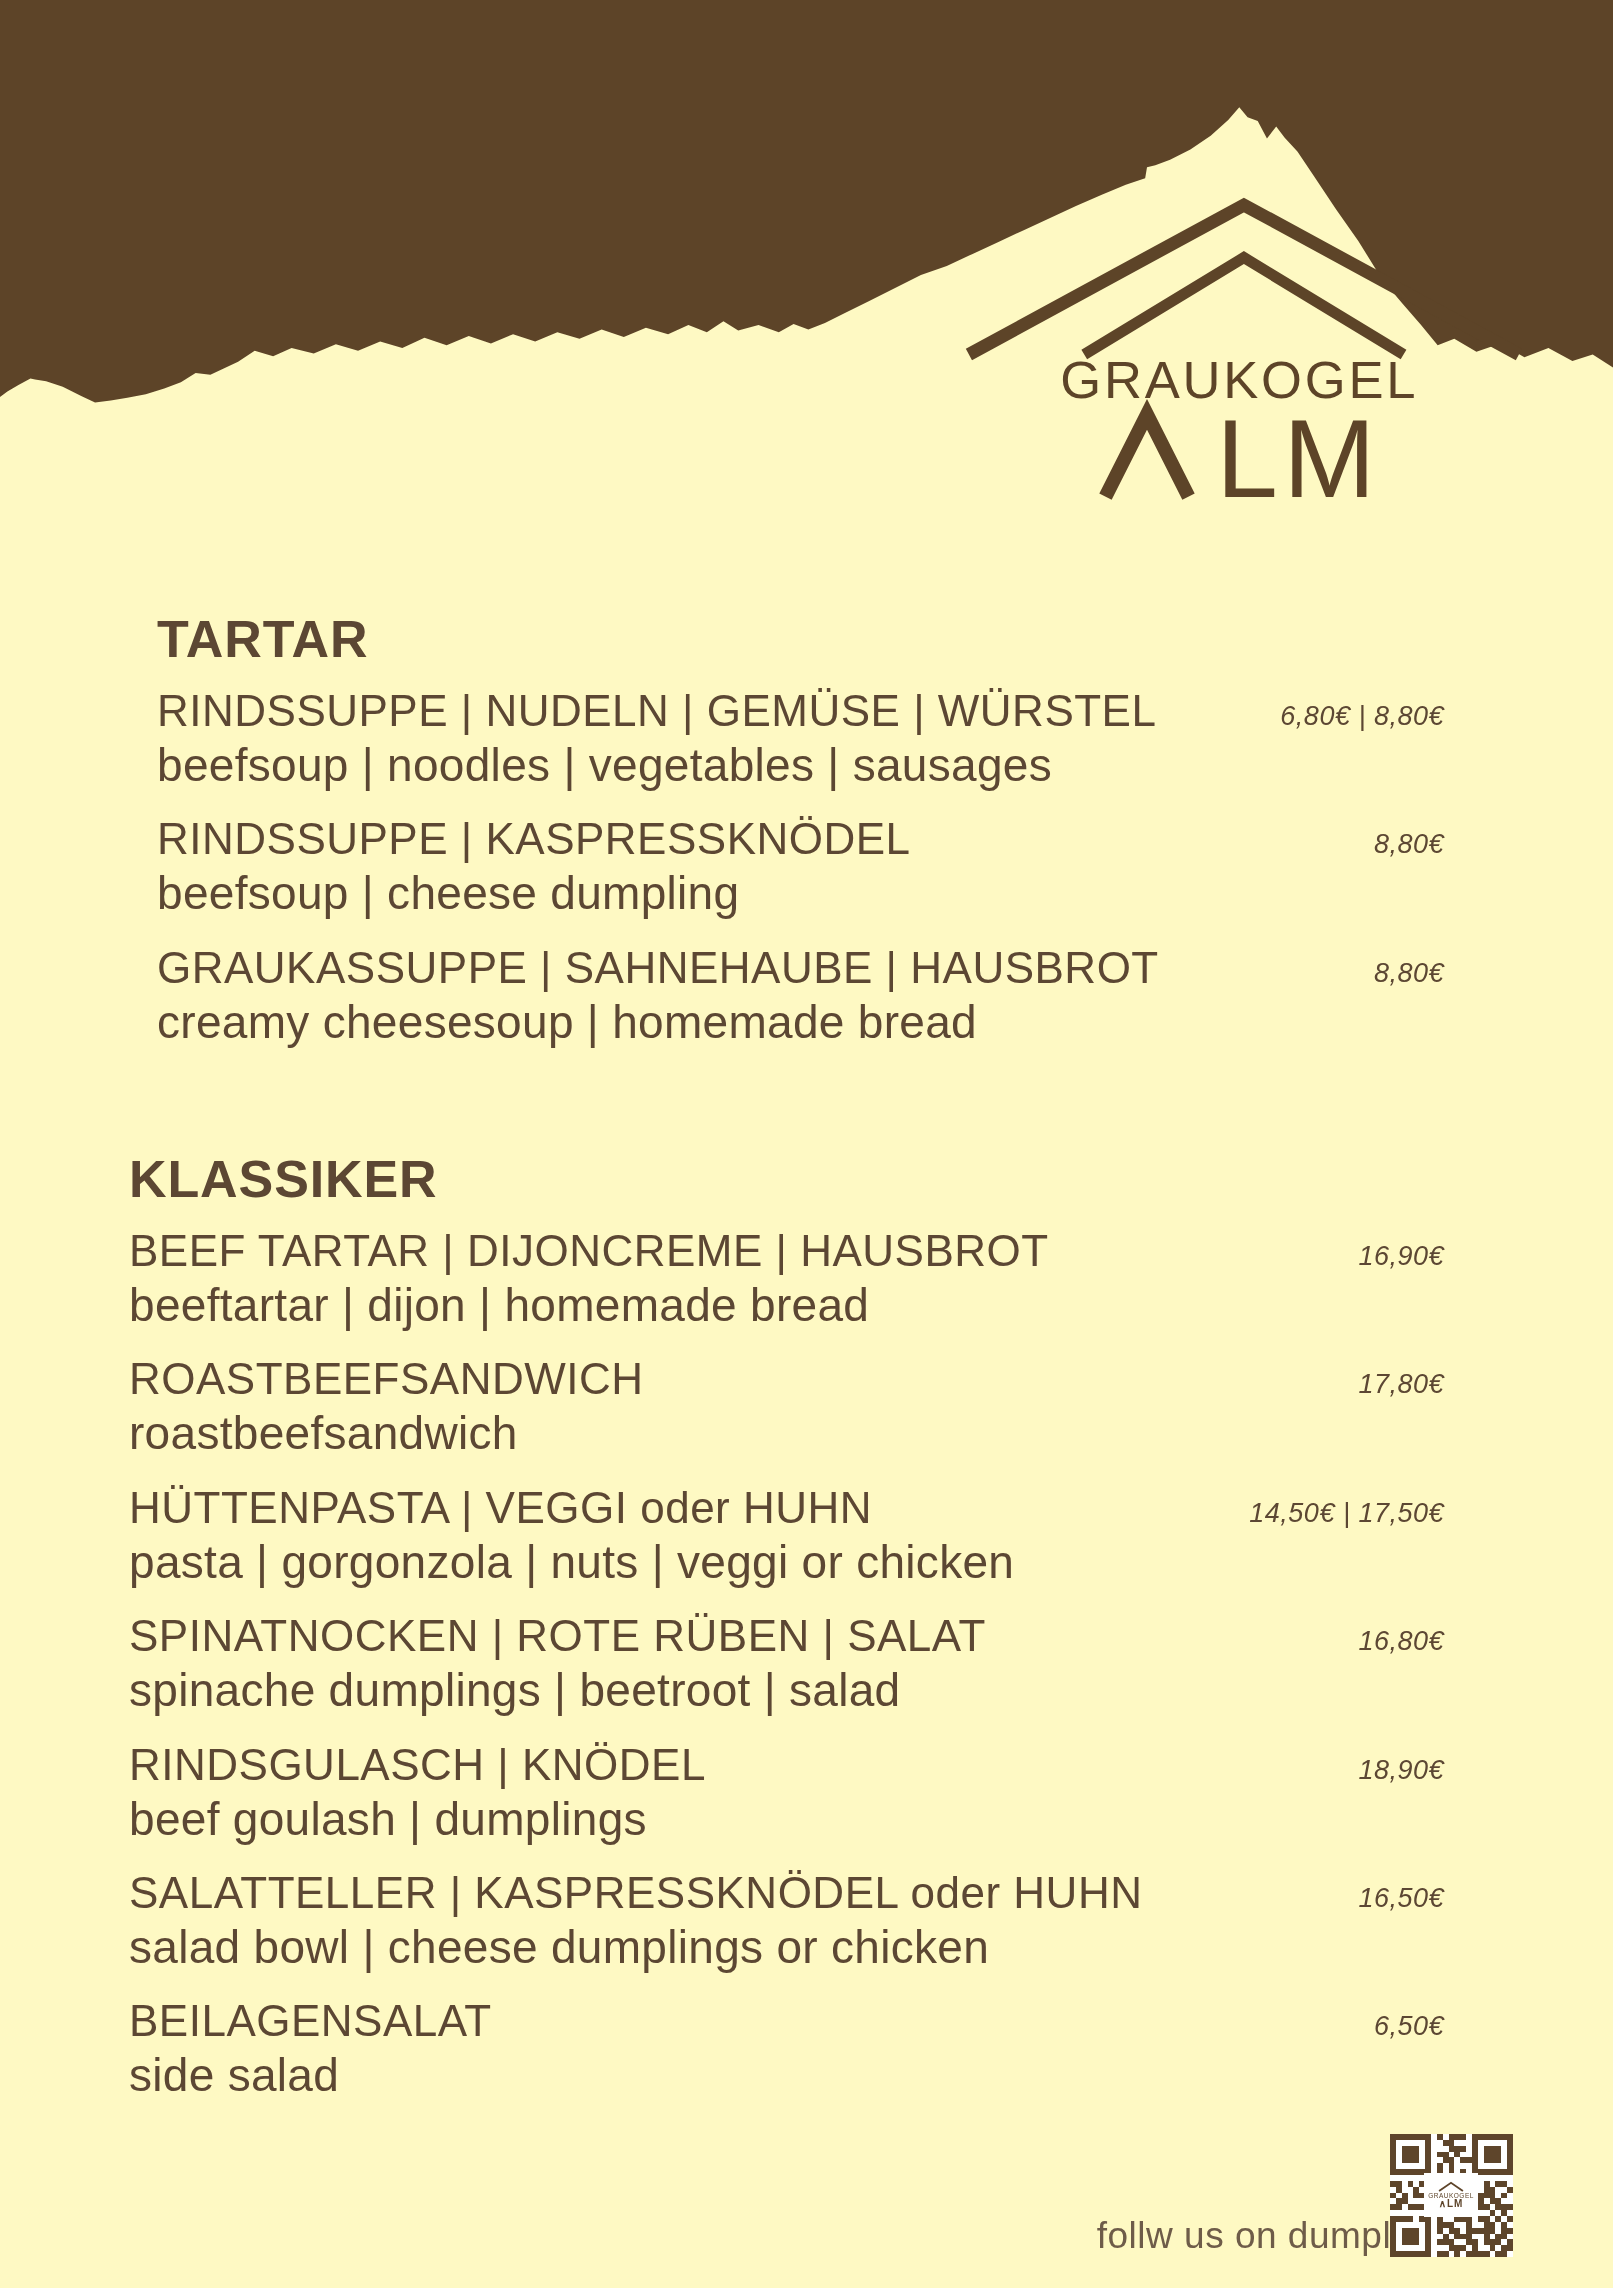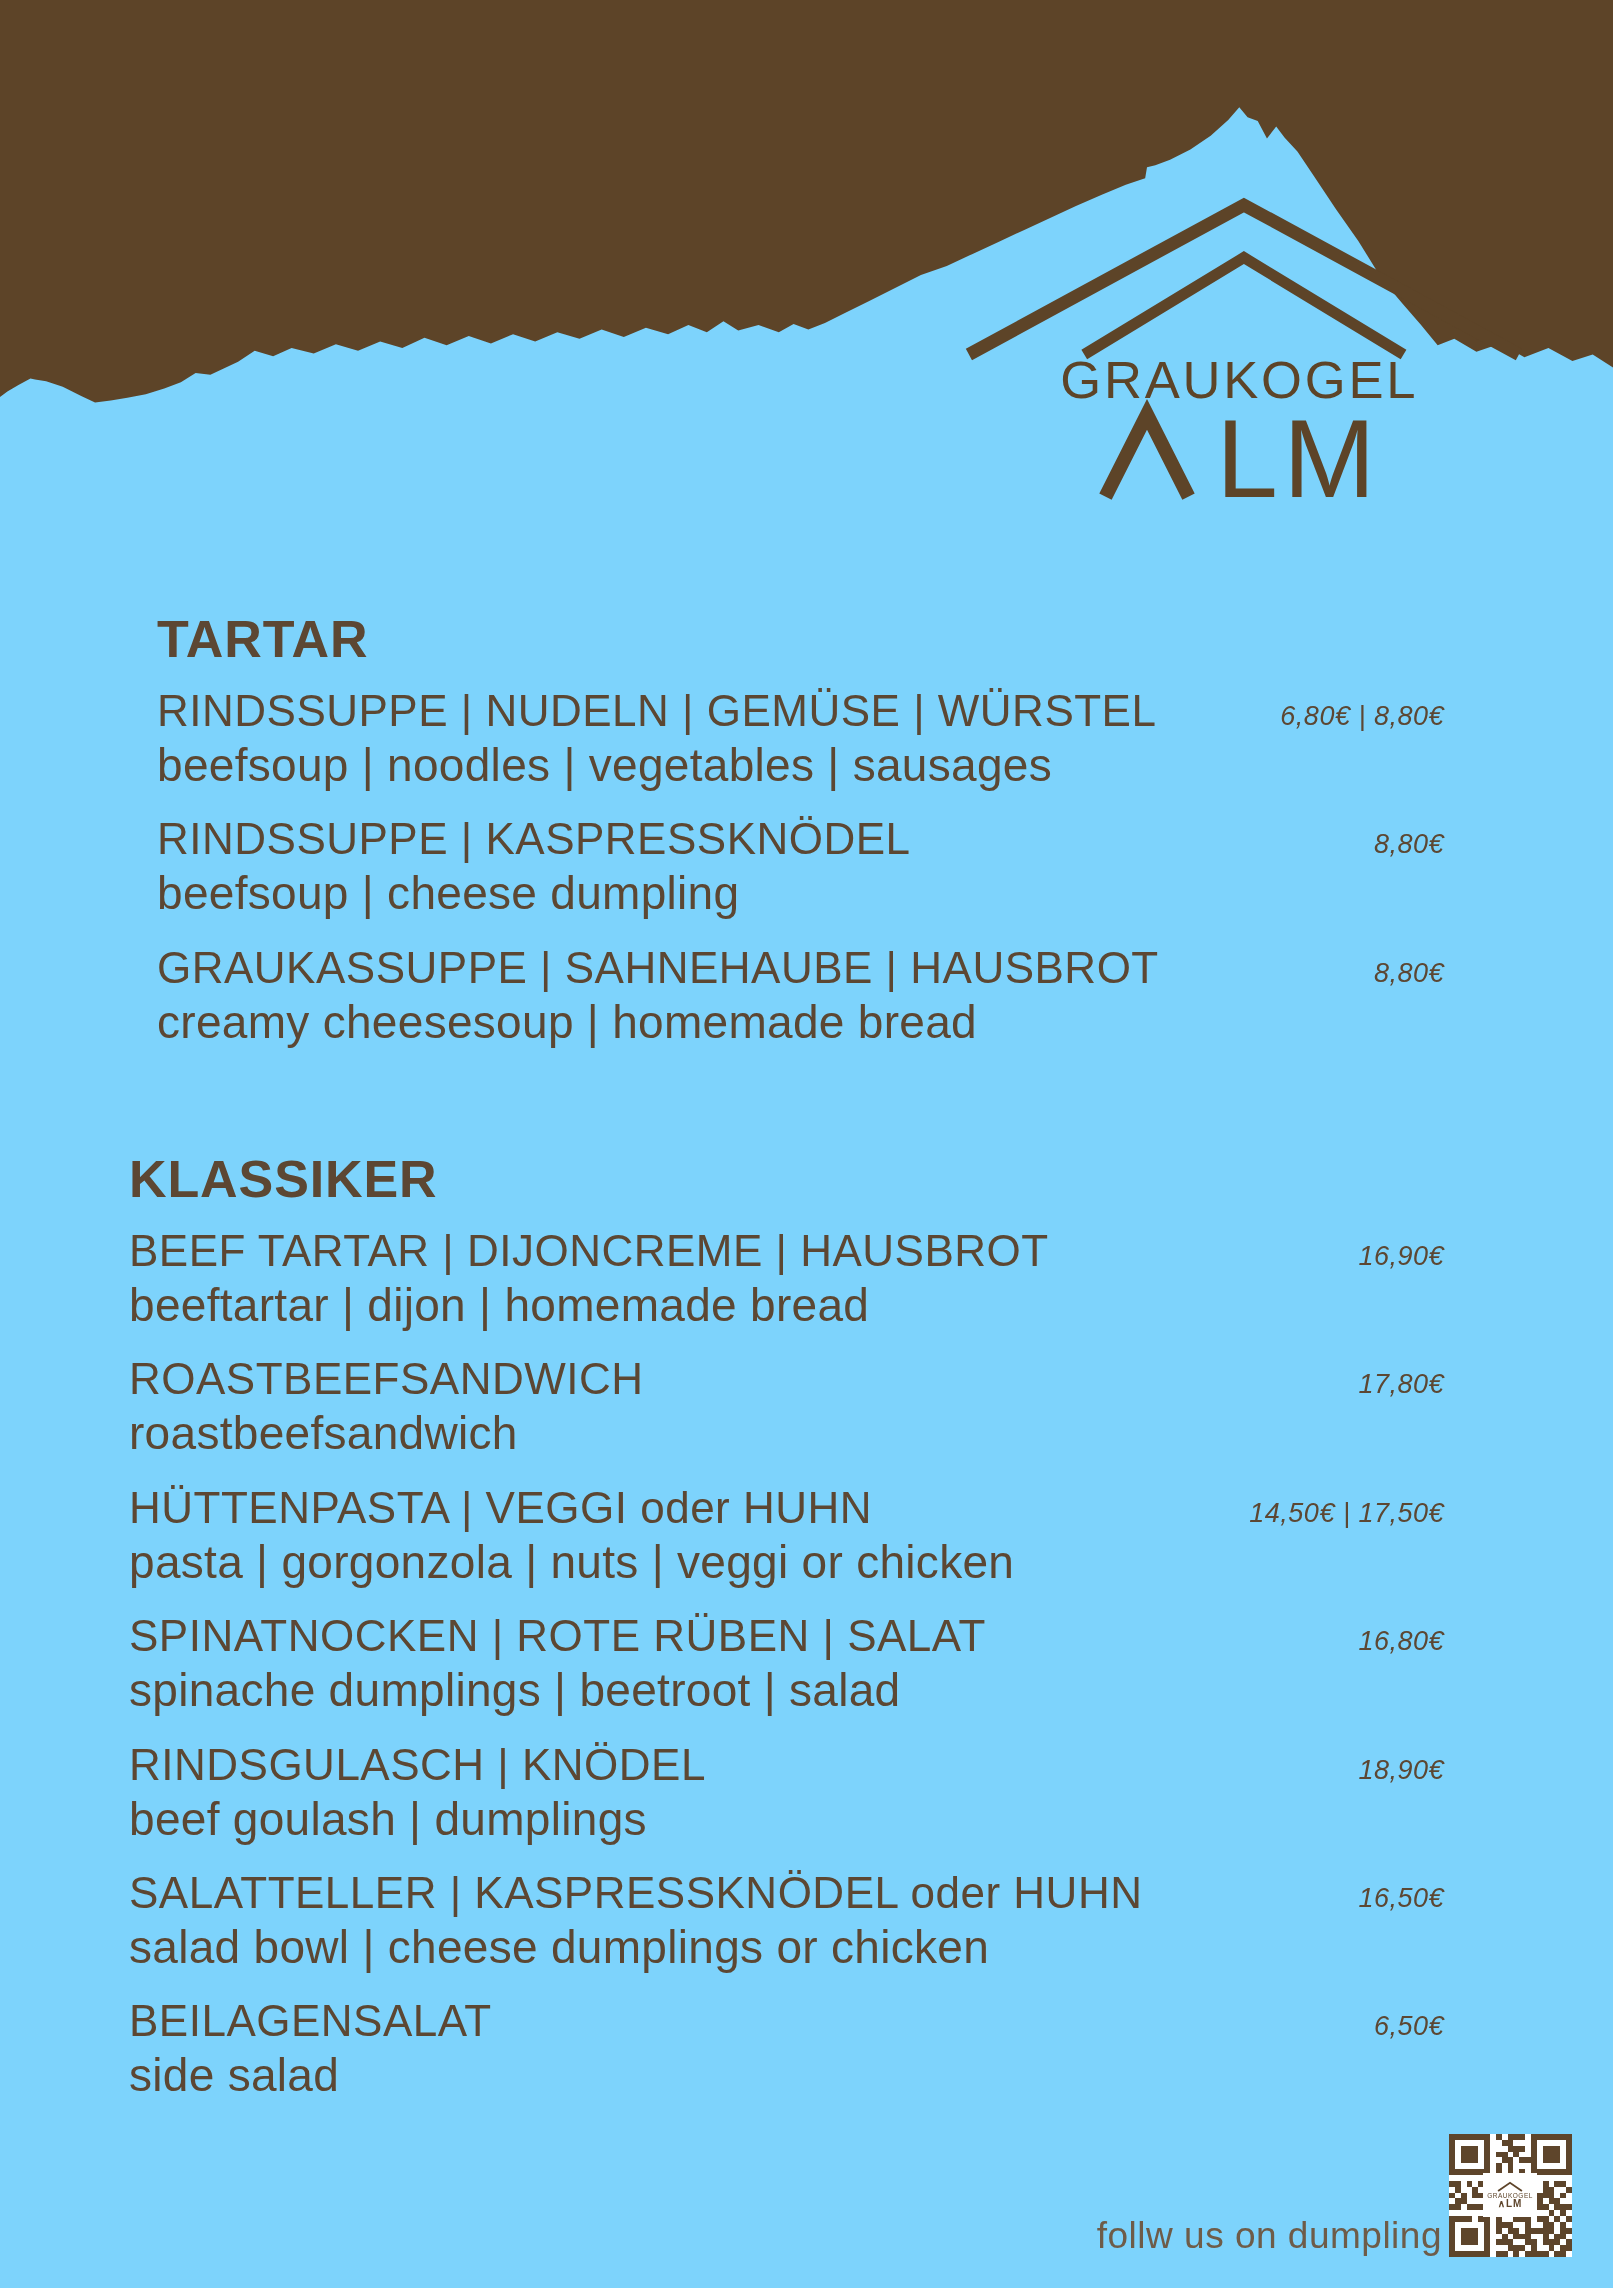--- a/index.html
+++ b/index.html
@@ -1,19 +1,19 @@
 <!DOCTYPE html>
 <html style="font-size:14.8px"><head>
 <meta charset="utf-8">
 <style>
   html,body{margin:0;padding:0;background:#888;}
   .page{
     position:relative;
     width:1613px;height:2289px;
-    background:#7dd3fc;
+    background:#fef9c3;
     font-family:"Liberation Sans", sans-serif;
     overflow:hidden;
     margin:0 auto;
   }
   .header-svg{position:absolute;top:0;left:0;display:block;}
   .section{position:absolute;}
   .section-heading{
     font-size:52px;line-height:65px;font-weight:700;
     letter-spacing:0.9px;color:#5c4733;margin:0 0 11px 0;
   }
@@ -31,21 +31,21 @@
   }
   .item-desc{
     font-size:46px;line-height:54px;font-weight:400;
     color:#5c4733;letter-spacing:0.3px;
   }
   .footer-instagram{
     position:absolute;top:2215px;right:171px;
     font-size:37px;line-height:42px;color:#6e5c49;letter-spacing:0.5px;
   }
   .qr{
-    position:absolute;left:1449px;top:2134px;width:123px;height:123px;
+    position:absolute;left:1390px;top:2134px;width:123px;height:123px;
     display:grid;grid-template-columns:repeat(21,1fr);grid-template-rows:repeat(21,1fr);
     background:#ffffff;
   }
   .qr-cell{width:100%;height:100%;}
   .qr-cell.on{background:#5e452b;}
   .qr-center{
     position:absolute;left:34px;top:39px;width:54px;height:44px;
     background:#ffffff;display:flex;flex-direction:column;
     align-items:center;justify-content:center;
   }

